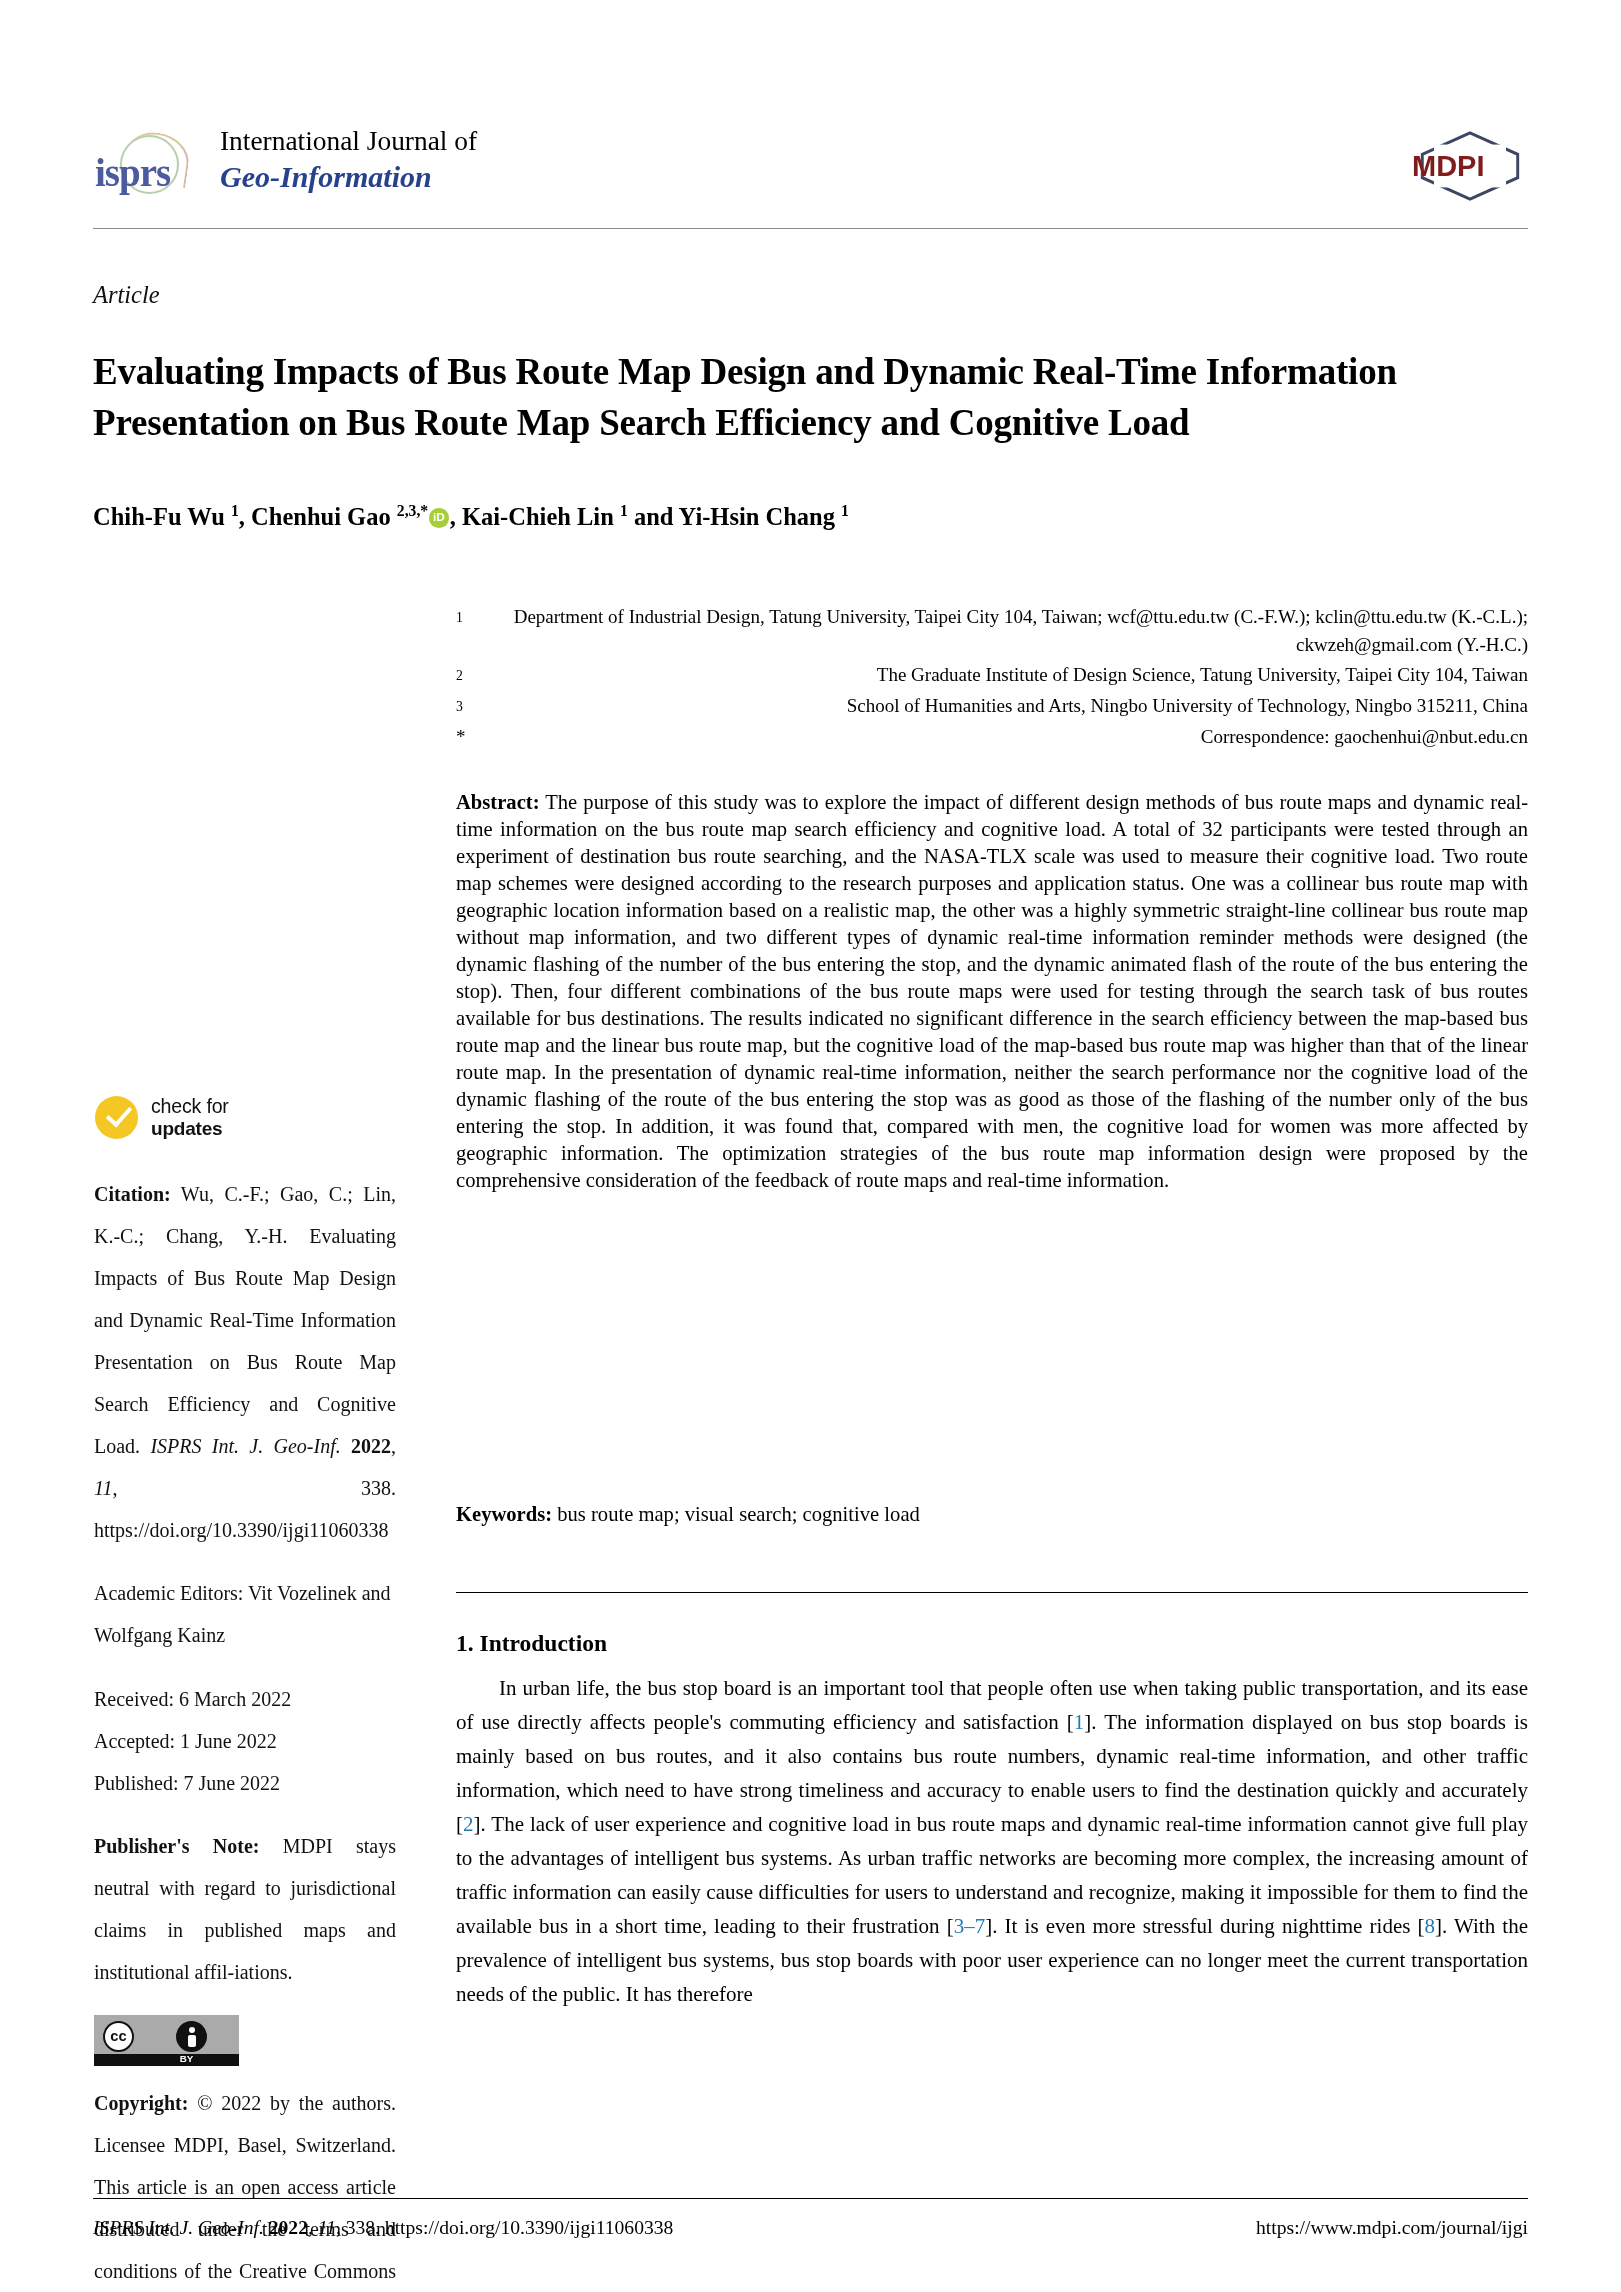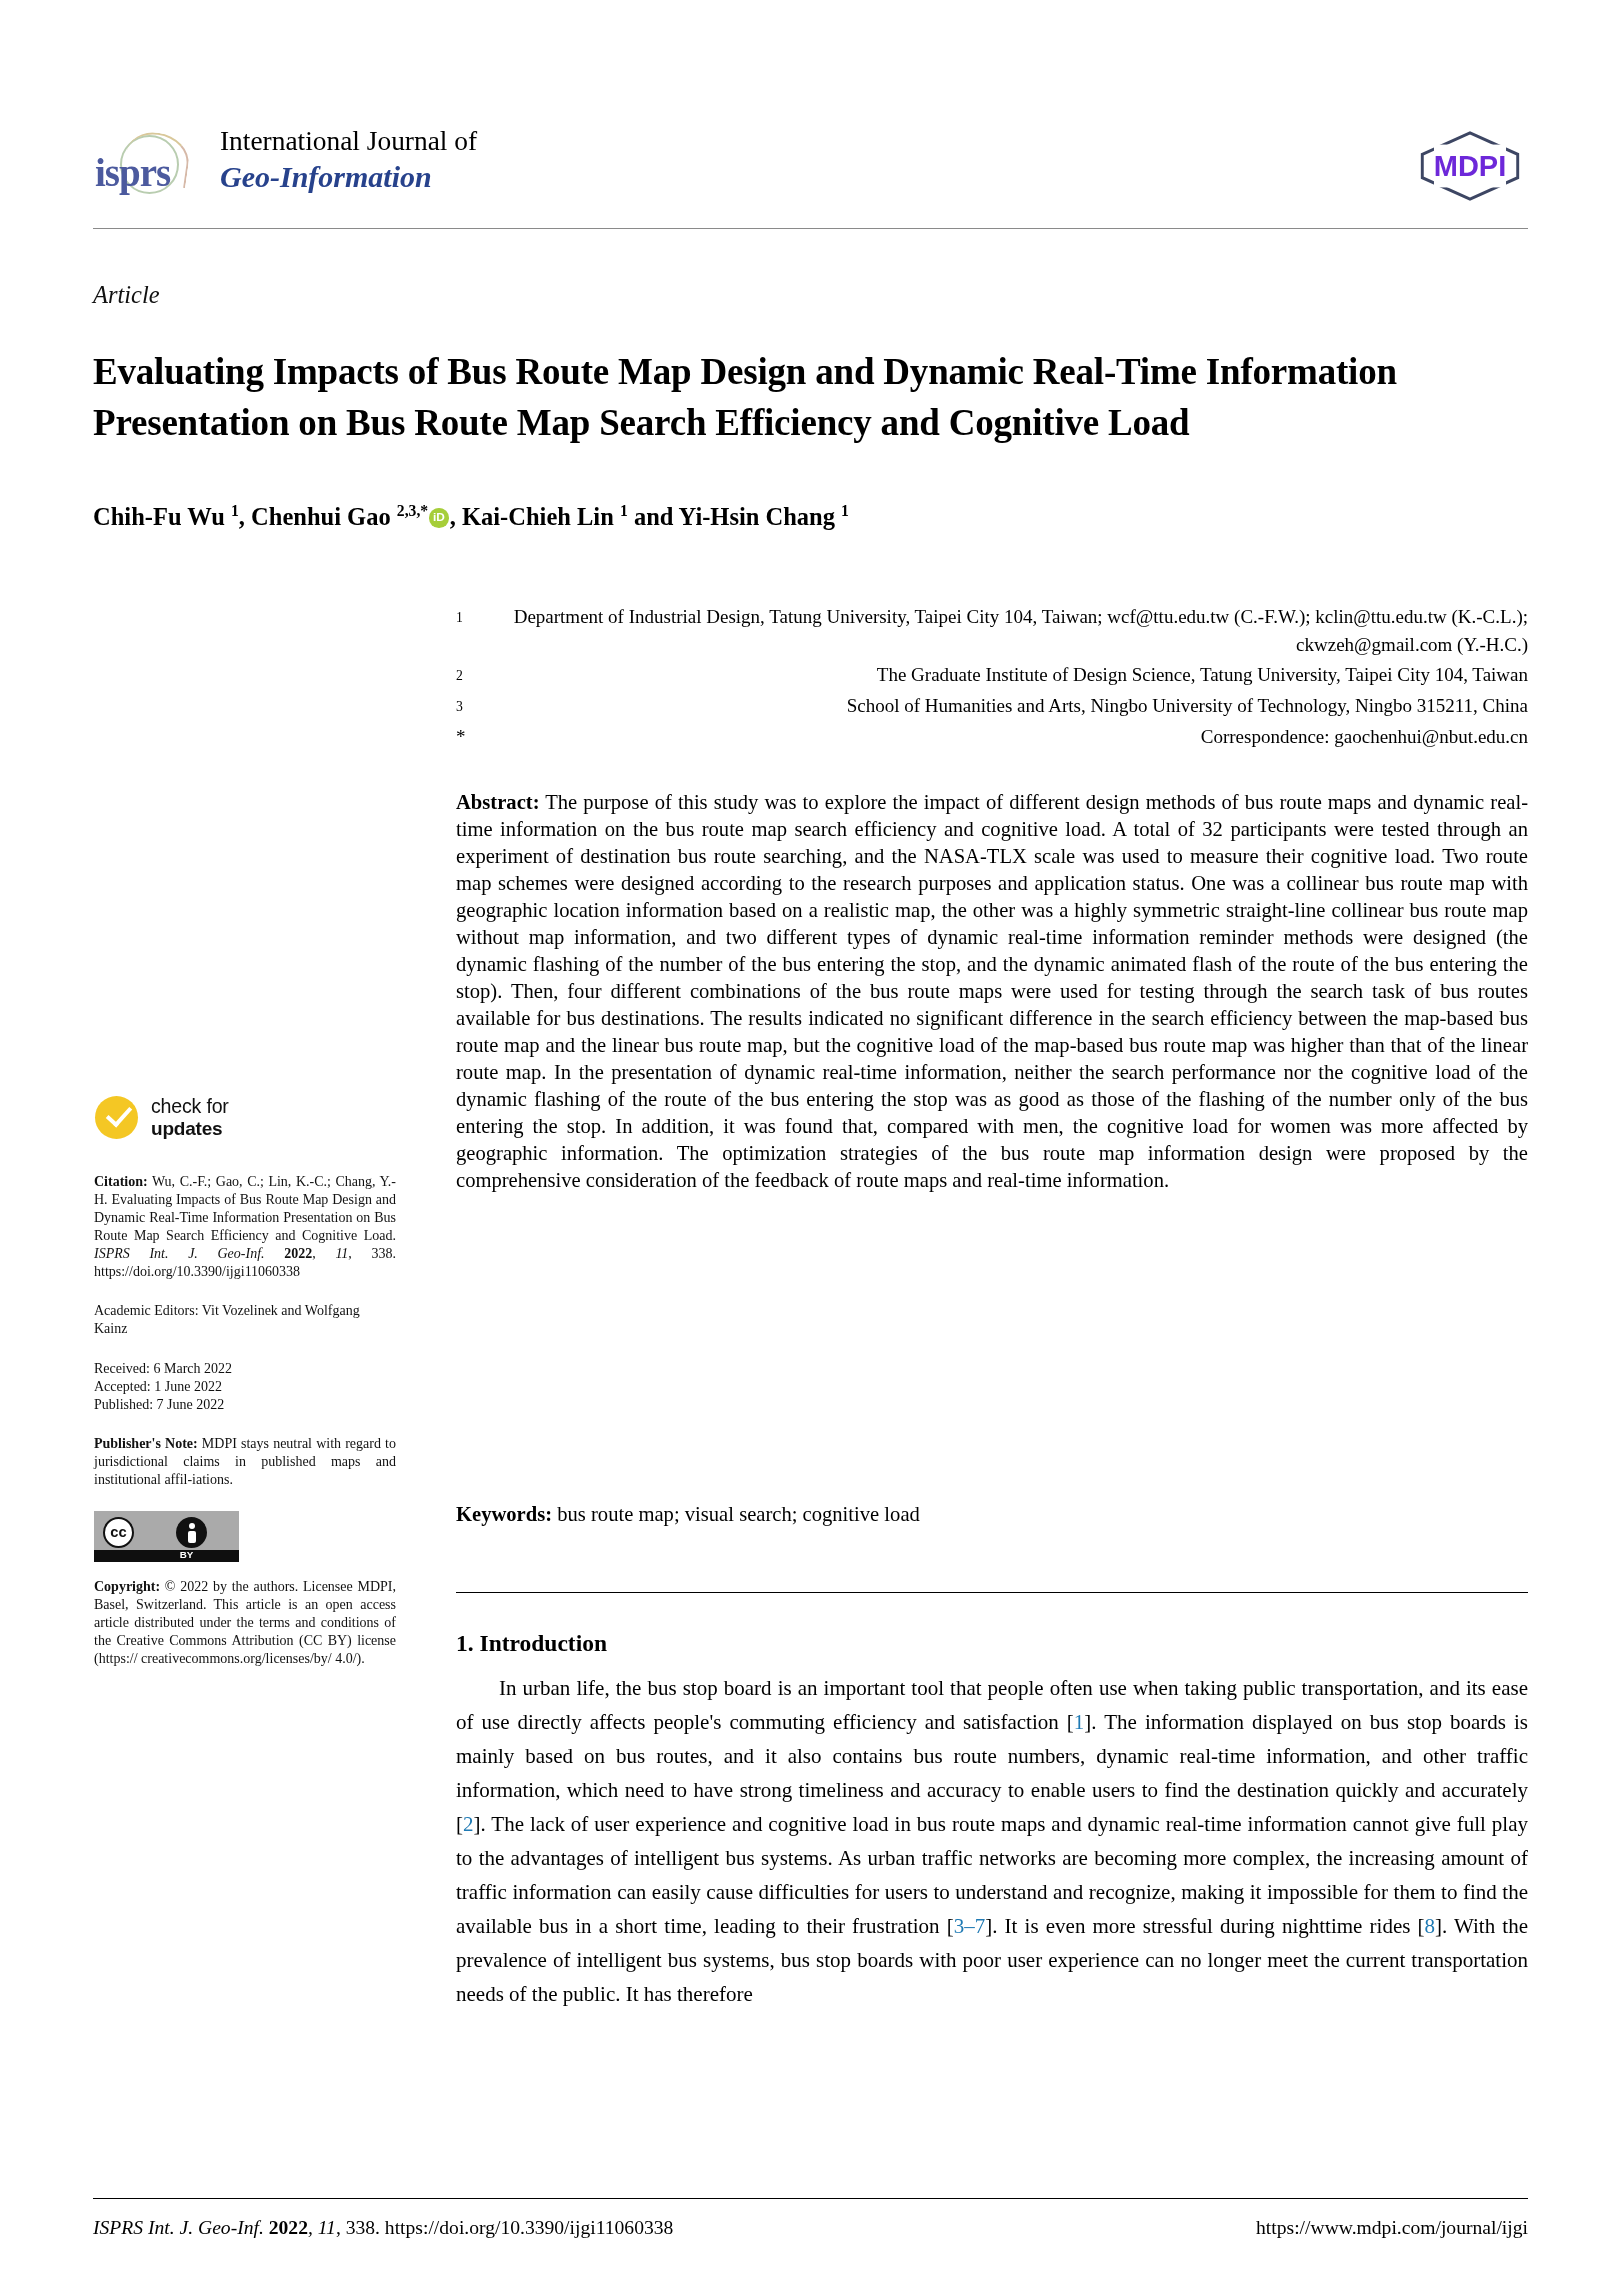--- a/index.html
+++ b/index.html
@@ -85,26 +85,25 @@
   }
   .mdpi-hex {
     position: absolute;
     left: 0; top: 0;
     width: 116px; height: 74px;
   }
   .mdpi-text {
     position: absolute;
     left: 0; top: 21.6px;
     width: 116px;
-    text-align: center;
     font-family: "Liberation Sans", sans-serif;
     font-weight: bold;
     font-size: 29px;
     letter-spacing: 0px;
-    color: #6d28d9;
+    color: #7f1d1d;
   }
   .rule-top {
     position: absolute;
     left: 93px; top: 228px;
     width: 1435px;
     height: 1px;
     background: #8a8a8a;
   }
 
   
@@ -263,22 +262,22 @@
   .cfu-t2 {
     position: absolute;
     left: 57px; top: 21.6px;
     font-family: "Liberation Sans", sans-serif;
     font-weight: bold;
     font-size: 19px;
     color: #111;
     letter-spacing: -0.2px;
   }
   .sb-block {
-    font-size: 14px;
-    line-height: 18px;
+    font-size: 20px;
+    line-height: 42px;
     text-align: left;
     margin-bottom: 21.6px;
   }
   .sb-block.just { text-align: justify; }
   .sb-block b { font-weight: bold; }
   .sb-block i { font-style: italic; }
   .sb-tight { margin-bottom: 7.8px; }
   .cc-badge {
     width: 145px; height: 51px;
     background: #ffffff;

